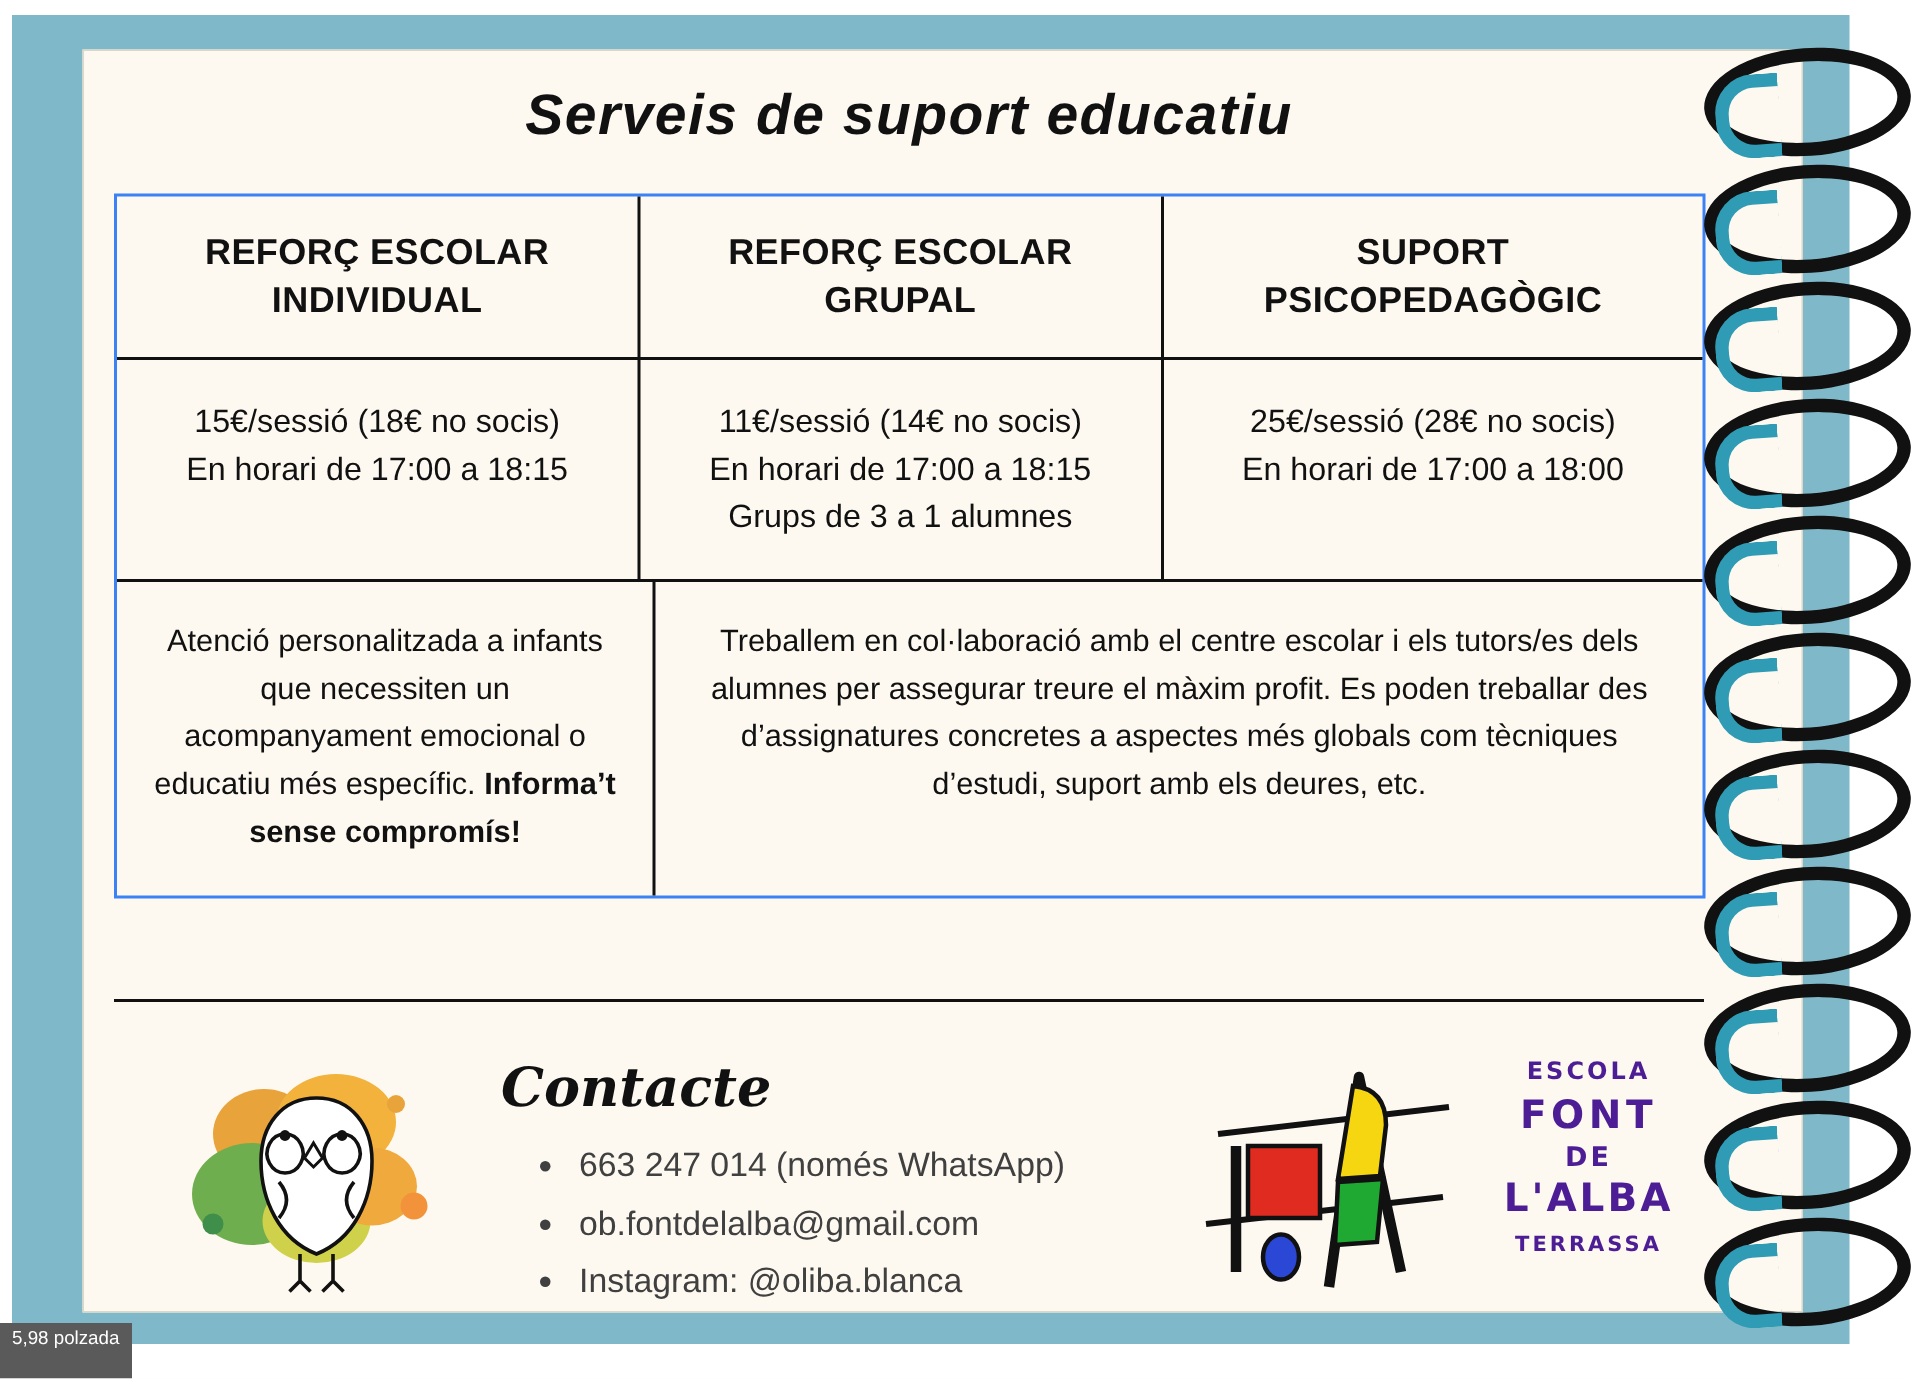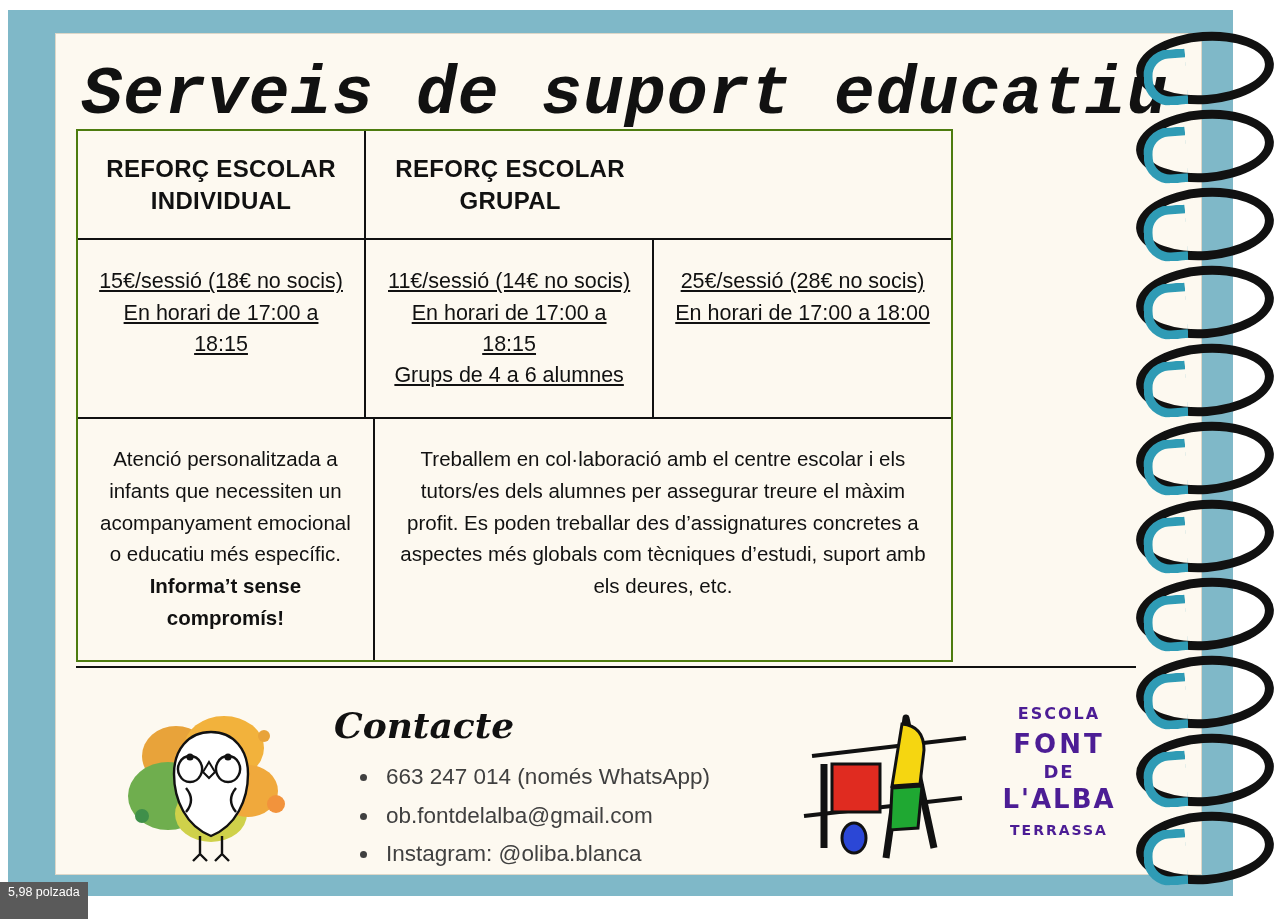--- a/index.html
+++ b/index.html
@@ -61,35 +61,34 @@
     border-bottom: 9px solid #2f9bb5;
     border-radius: 26px 0 0 26px;
   }
 
   
   .title {
     position: absolute;
     left: 0; top: 22px;
     width: 1100px;
     text-align: center;
-    font-family: Liberation Mono, monospace;
+    font-family: Liberation Sans, sans-serif;
     font-style: italic;
     font-weight: 700;
-    font-size: 68px;
+    font-size: 38px;
     letter-spacing: 1px;
     color: #111;
-    padding-left: 19px;
   }
 
   
   .table {
     position: absolute;
     left: 20px; top: 95px;
-    width: 877px;
-    border: 2px solid #4d7c0f;
+    width: 1061px;
+    border: 2px solid #3b82f6;
     box-sizing: border-box;
     background: #fdf9f0;
   }
   .row { display: flex; }
   .row.head .cell {
     padding: 22px 10px;
     font-weight: 700;
     font-size: 24px;
     text-align: center;
     line-height: 1.32;
@@ -104,21 +103,20 @@
   .c1 { width: 33%; }
   .c2 { width: 33%; }
   .c3 { width: 34%; }
   .row.head { border-bottom: 2px solid #111; }
   .row.price { border-bottom: 2px solid #111; }
   .row.price .cell {
     padding: 26px 21px;
     font-size: 21.5px;
     line-height: 1.45;
     text-align: center;
-    text-decoration: underline;
   }
   .row.desc .cell {
     padding: 24px 18px 26px;
     font-size: 20.5px;
     line-height: 1.55;
     text-align: center;
   }
   .row.desc .wide { width: 66%; }
   .row.desc .narrow { width: 34%; }
   .nowrap-line { display: block; }
@@ -212,31 +210,35 @@
 
       <div class="row head">
         <div class="cell c1">
           <span class="nowrap-line">REFORÇ ESCOLAR</span>
           <span class="nowrap-line">INDIVIDUAL</span>
         </div>
         <div class="cell c2">
           <span class="nowrap-line">REFORÇ ESCOLAR</span>
           <span class="nowrap-line">GRUPAL</span>
         </div>
+        <div class="cell c3">
+          <span class="nowrap-line">SUPORT</span>
+          <span class="nowrap-line">PSICOPEDAGÒGIC</span>
+        </div>
       </div>
 
       <div class="row price">
         <div class="cell c1">
           <span class="nowrap-line">15€/sessió (18€ no socis)</span>
           <span class="nowrap-line">En horari de 17:00 a 18:15</span>
         </div>
         <div class="cell c2">
           <span class="nowrap-line">11€/sessió (14€ no socis)</span>
           <span class="nowrap-line">En horari de 17:00 a 18:15</span>
-          <span class="nowrap-line">Grups de 4 a 6 alumnes</span>
+          <span class="nowrap-line">Grups de 3 a 1 alumnes</span>
         </div>
         <div class="cell c3">
           <span class="nowrap-line">25€/sessió (28€ no socis)</span>
           <span class="nowrap-line">En horari de 17:00 a 18:00</span>
         </div>
       </div>
 
       <div class="row desc">
         <div class="cell narrow">
           <span>Atenció personalitzada a infants que necessiten un acompanyament emocional o educatiu més específic. </span><strong>Informa’t sense compromís!</strong>

